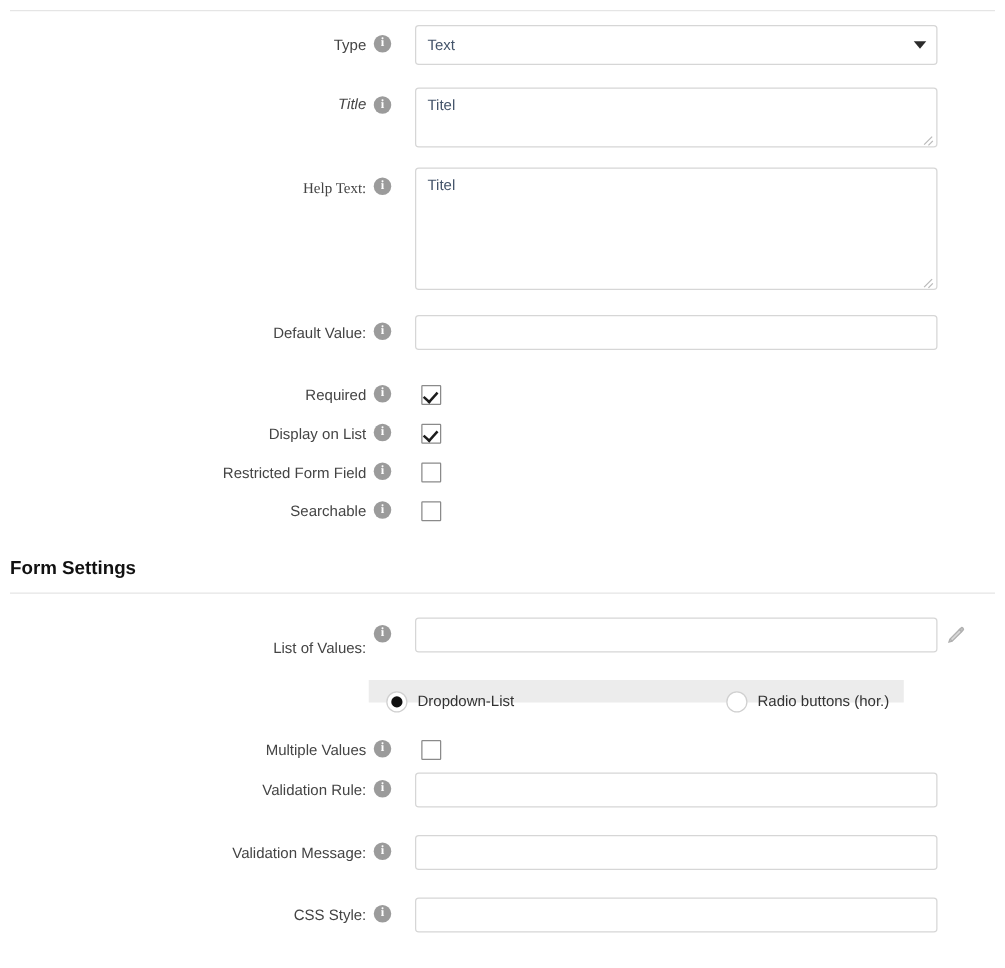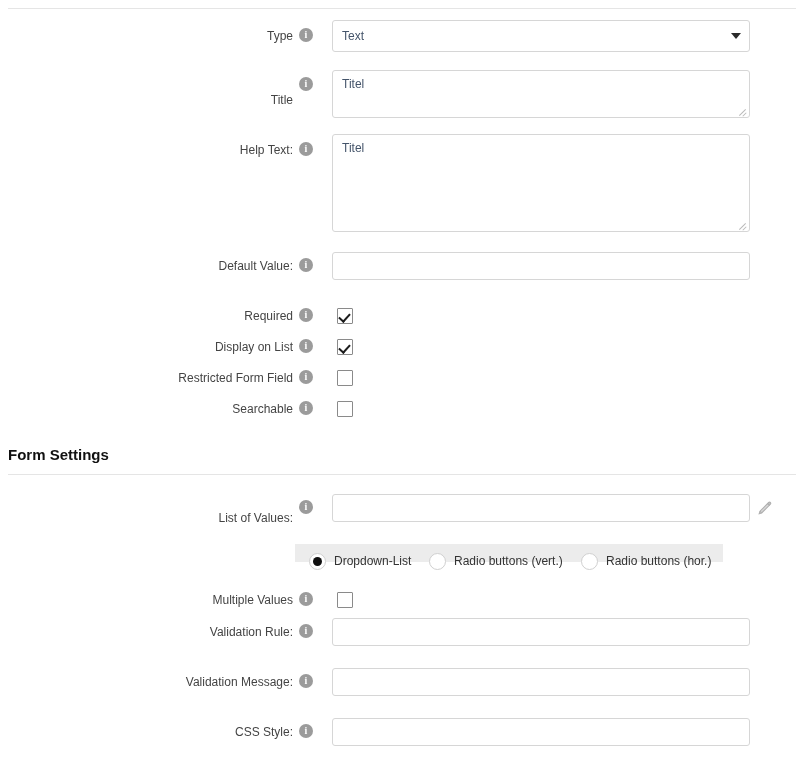--- a/index.html
+++ b/index.html
@@ -249,28 +249,28 @@
   <div class="row" style="top:20px;">
     <div class="label" style="top:8px;text-align:right;">Type</div>
     <div class="info-icon" style="top:8px;">i</div>
     <div class="select-box" style="top:0px;">
       <span>Text</span>
       <span class="select-arrow"></span>
     </div>
   </div>
 
   <div class="row" style="top:70px;">
-    <div class="label" style="top:22px;">Title</div>
+    <div class="label" style="top:5px;font-style:italic;">Title</div>
     <div class="info-icon" style="top:7px;">i</div>
     <textarea class="textarea" style="top: 0px; width: 418px; height: 48px;">Titel</textarea>
     <div class="resize-grip" style="left:738px; top:36px;"></div>
   </div>
 
   <div class="row" style="top:134px;">
-    <div class="label" style="top:8px;">Help Text:</div>
+    <div class="label" style="top:8px;font-family:Liberation Serif, serif;">Help Text:</div>
     <div class="info-icon" style="top:8px;">i</div>
     <textarea class="textarea" style="top: 0px; width: 418px; height: 98px;">Titel</textarea>
     <div class="resize-grip" style="left:738px; top:86px;"></div>
   </div>
 
   <div class="row" style="top:252px;">
     <div class="label" style="top:6px;">Default Value:</div>
     <div class="info-icon" style="top:6px;">i</div>
     <input class="text-input" style="top: 0px;" type="text" value="">
   </div>
@@ -316,24 +316,20 @@
         <path d="M11.6 3.6 L12.7 2.5 A1.2 1.2 0 0 1 14.4 4.2 L13.3 5.3 Z" fill="#c2c2c2"></path>
       </g>
     </svg>
   </div>
 
   <div class="radio-panel">
     <div class="radio-item" style="left:14px;">
       <span class="radio-dot selected"></span>
       <span class="radio-label">Dropdown-List</span>
     </div>
-    <div class="radio-item" style="left:134px;">
-      <span class="radio-dot"></span>
-      <span class="radio-label">Radio buttons (vert.)</span>
-    </div>
     <div class="radio-item" style="left:286px;text-align:center;">
       <span class="radio-dot"></span>
       <span class="radio-label">Radio buttons (hor.)</span>
     </div>
   </div>
 
   <div class="row" style="top:592px;">
     <div class="label" style="top:0px;text-align:right;">Multiple Values</div>
     <div class="info-icon" style="top:0px;">i</div>
     <div class="checkbox" style="top:0px;"></div>

